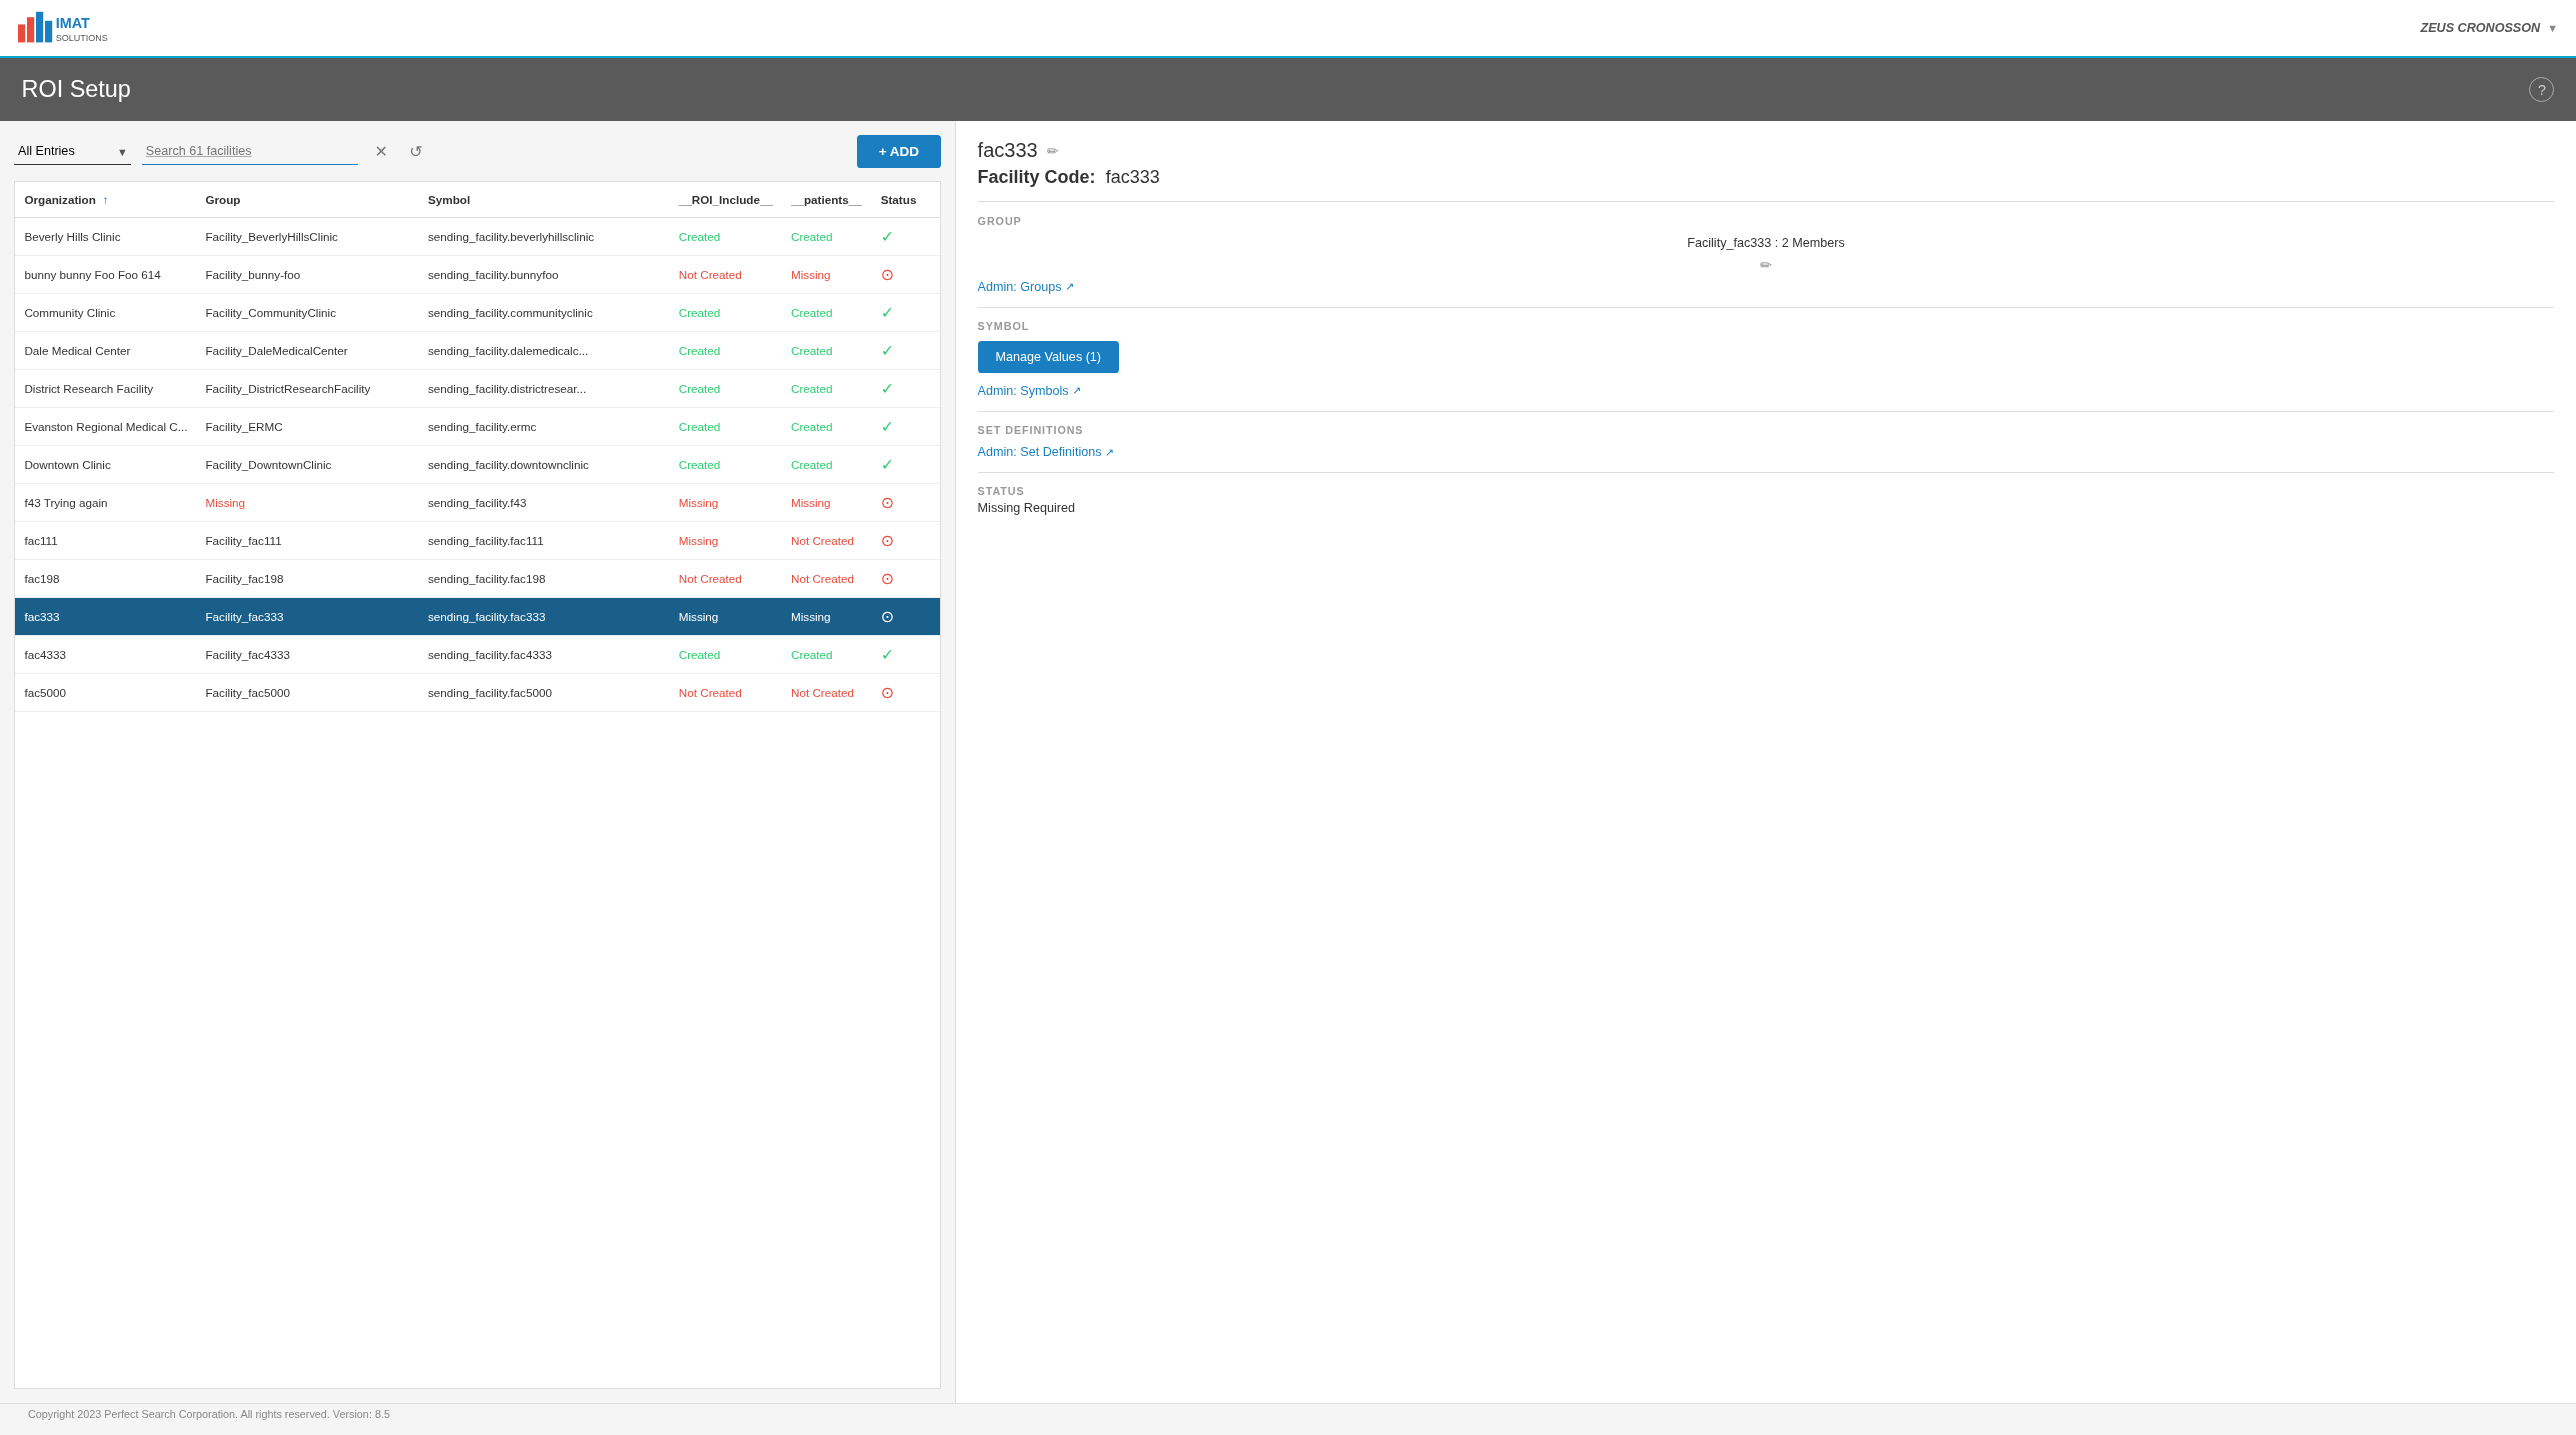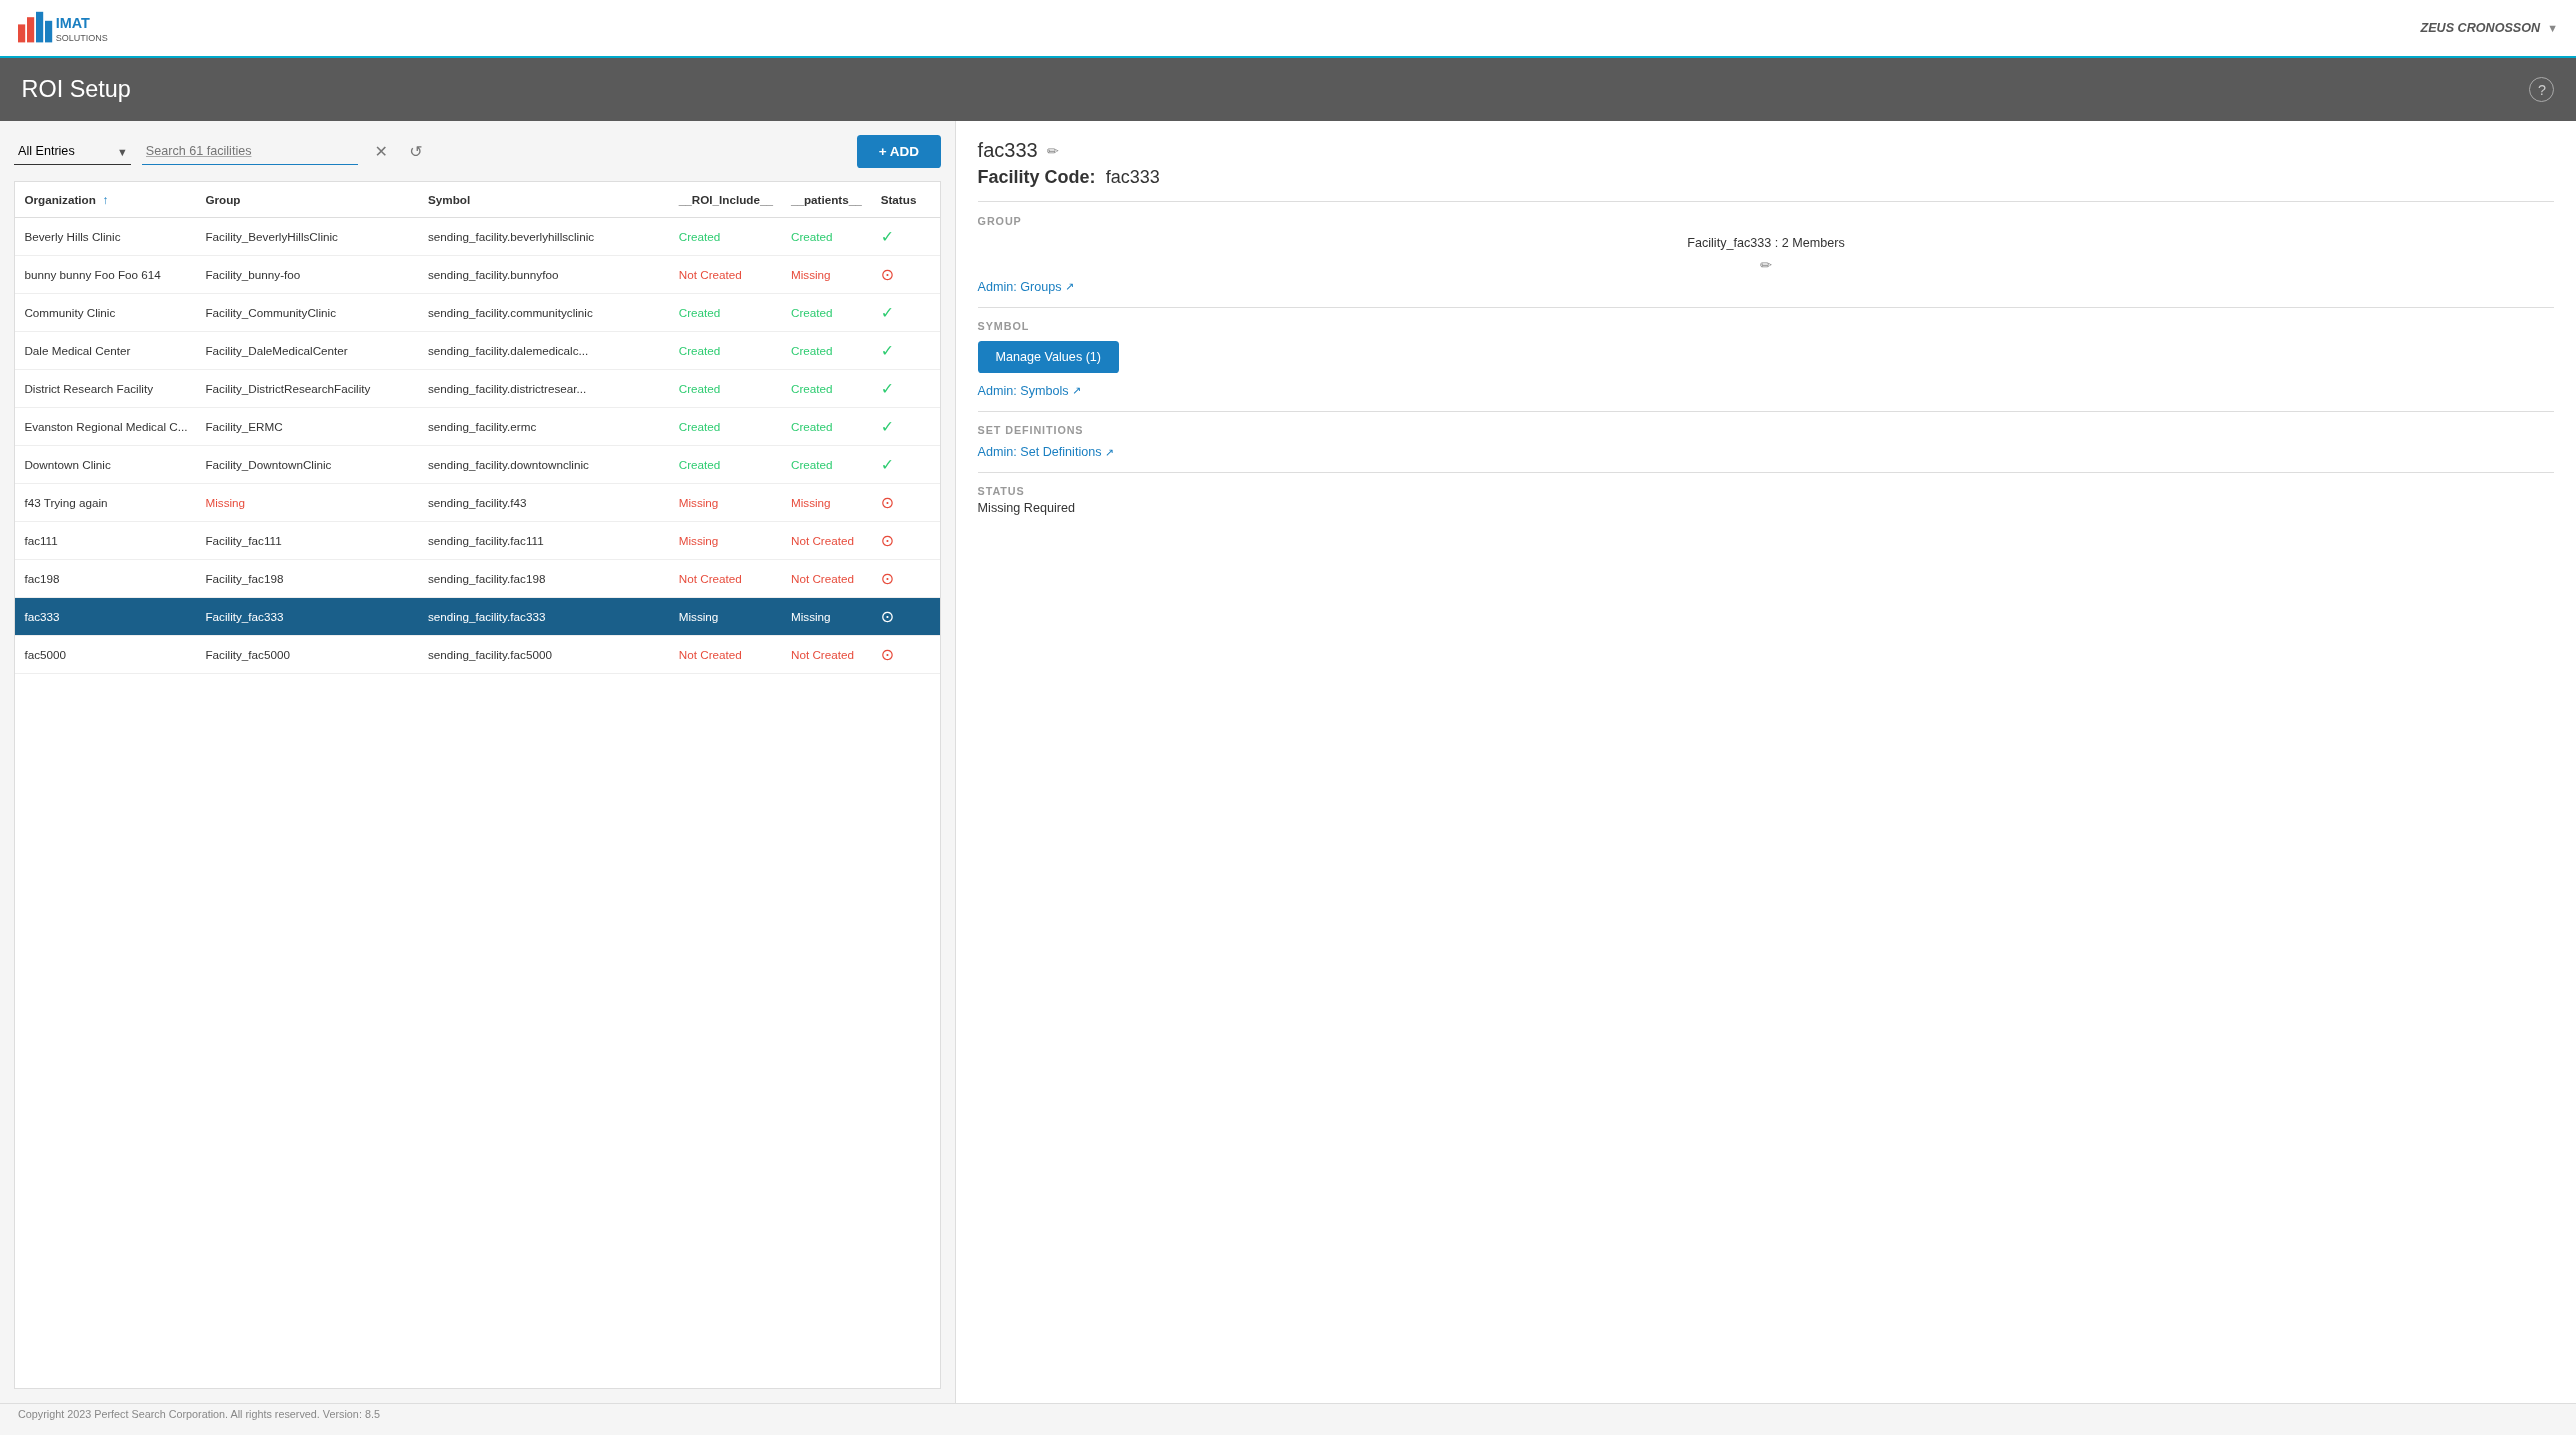--- a/index.html
+++ b/index.html
@@ -108,21 +108,21 @@
     .manage-values-btn {
       background: #1a7fc1; color: #fff; border: none; padding: 9px 18px;
       font-size: 12.6px; border-radius: 3.6px; cursor: pointer; margin-bottom: 10.8px;
     }
     .detail-status-label { font-size: 10.8px; color: #999; font-weight: bold; letter-spacing: 0.9px; text-transform: uppercase; margin-bottom: 3.6px; }
     .detail-status-value { font-size: 12.6px; color: #333; }
 
     
     .footer {
       background: #f5f5f5; border-top: 0.9px solid #ddd;
-      padding: 9px 18px; font-size: 10.8px; color: #888;
+      padding: 9px 28px; font-size: 10.8px; color: #888;
       height: 20px; display: flex; align-items: center;
     }
   </style>
 </head>
 <body>
 
 <div class="top-header">
   <div class="logo-area">
     <svg class="logo-svg" viewBox="0 0 110 44" style="font-size:14px">
 
@@ -265,20 +265,28 @@
   </tr>
             <tr class="selected">
     <td class="col-org">fac333</td>
     <td class="col-group ">Facility_fac333</td>
     <td class="col-symbol">sending_facility.fac333</td>
     <td class="col-roi status-not-created">Missing</td>
     <td class="col-patients status-not-created">Missing</td>
     <td class="col-status"><span class="status-icon-warn-selected">⊙</span></td>
   </tr>
             <tr>
+    <td class="col-org">fac4333</td>
+    <td class="col-group ">Facility_fac4333</td>
+    <td class="col-symbol">sending_facility.fac4333</td>
+    <td class="col-roi status-created">Created</td>
+    <td class="col-patients status-created">Created</td>
+    <td class="col-status"><span class="status-icon-ok">✓</span></td>
+  </tr>
+            <tr>
     <td class="col-org">fac5000</td>
     <td class="col-group ">Facility_fac5000</td>
     <td class="col-symbol">sending_facility.fac5000</td>
     <td class="col-roi status-not-created">Not Created</td>
     <td class="col-patients status-not-created">Not Created</td>
     <td class="col-status"><span class="status-icon-warn">⊙</span></td>
   </tr>
           </tbody>
       </table>
     </div>

